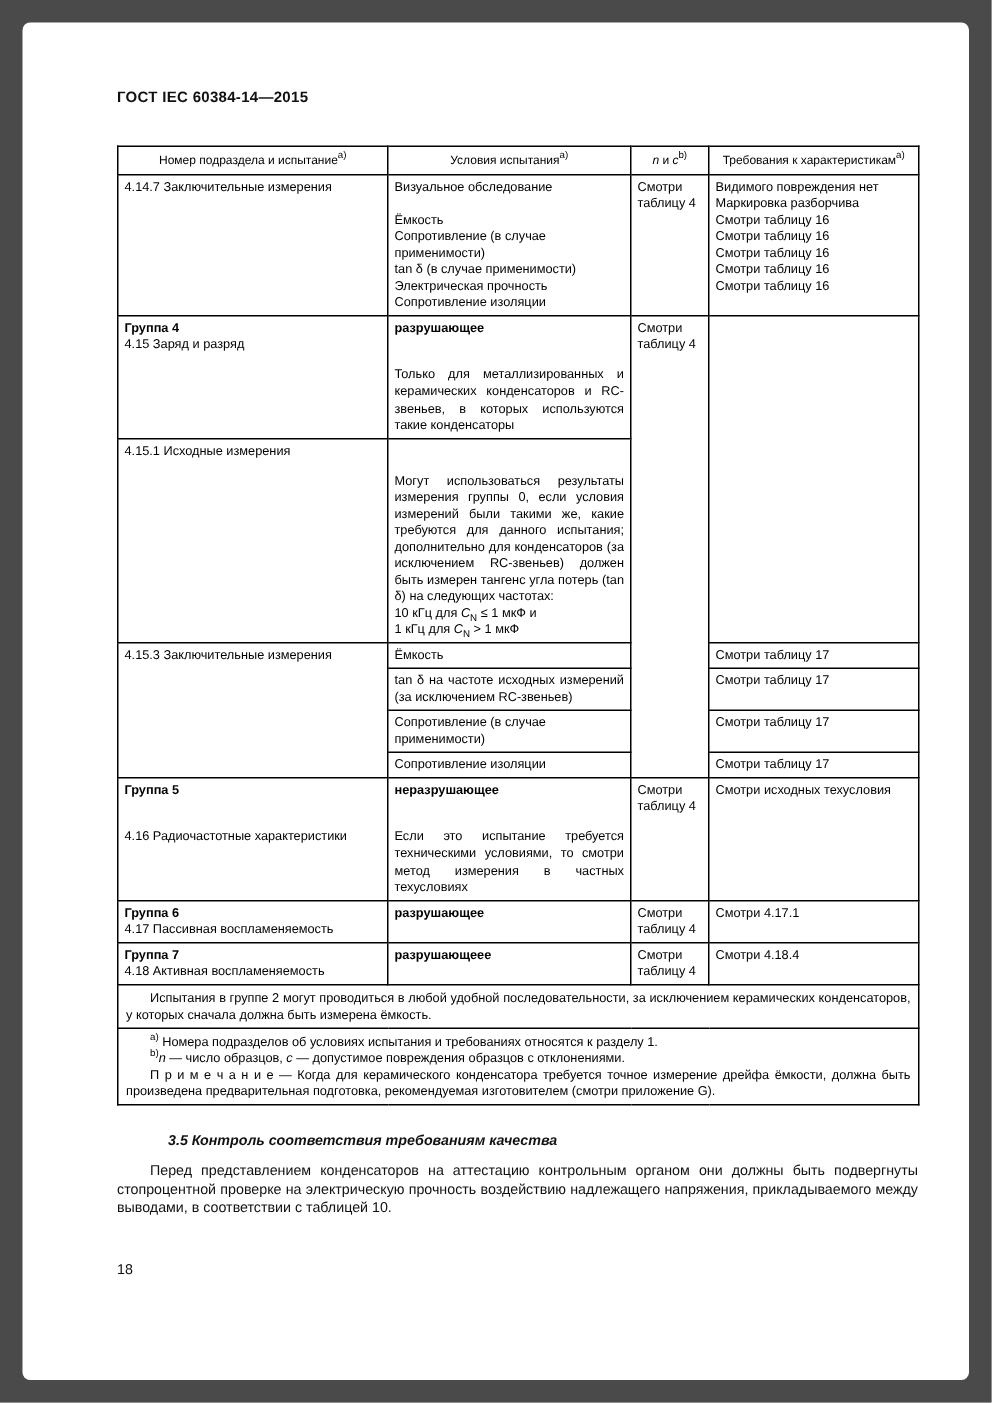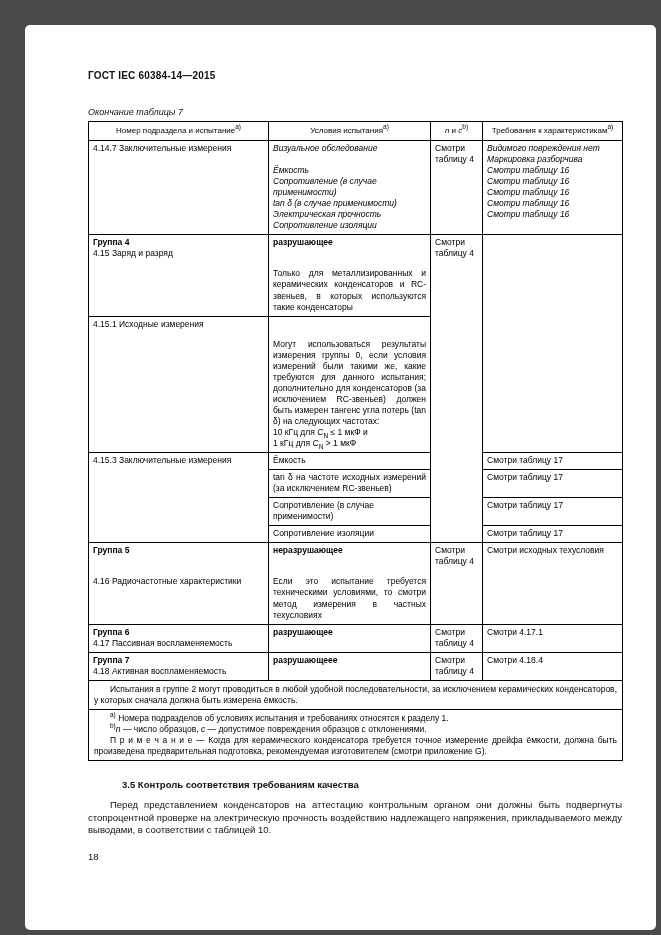--- a/index.html
+++ b/index.html
@@ -1,49 +1,48 @@
 <!DOCTYPE html>
 <html><head>
 <meta charset="utf-8">
 <style>
   * { box-sizing: border-box; margin: 0; padding: 0; }
   html,body { background:#4a4a4a; }
   body { font-family:"Liberation Sans", sans-serif; color:#111; }
-  .canvas { width:661px; height:935px; padding:25px; background:#4a4a4a; }
+  .canvas { width:661px; height:935px; padding:15px; background:#4a4a4a; }
   .page { width:631px; height:905px; background:#ffffff; border-radius:5px;
           padding:45px 34px 0 63px; position:relative; overflow:hidden; }
   .doc-header { font-size:10px; font-weight:bold; letter-spacing:.2px; margin-bottom:26px; }
   .caption { font-size:9px; font-style:italic; margin-bottom:4px; }
 
   table { border-collapse:collapse; table-layout:fixed; width:534px;
           font-size:8.5px; line-height:1.3; color:#000; }
   th, td { border:1px solid #000; padding:2px 4px 3px 4px; vertical-align:top; text-align:left; }
   th { font-weight:normal; font-size:8px; text-align:center; vertical-align:middle;
        padding:4px 2px; line-height:1.25; }
-  .pre { white-space:pre-line;font-style:italic; }
+  .pre { white-space:pre-line; }
   .b { font-weight:bold; }
   .just { text-align:justify;margin-top:20px; }
   i { font-style:italic; }
   sup { font-size:6.5px; vertical-align:super; line-height:0; }
   sub { font-size:6.5px; vertical-align:sub; line-height:0; }
   .fn { text-indent:16px; text-align:justify; }
   .note-cell { padding:3px 5px; }
 
-  .sec-heading { font-size:9.5px; font-weight:bold; margin:18px 0 9px 0; text-indent:34px; }
+  .sec-heading { font-size:9.5px; font-weight:bold; margin:18px 0 9px 0; text-indent:34px;font-style:italic; }
   .body-p { font-size:9.5px; line-height:1.32; text-align:justify; text-indent:22px; }
   .page-number { position:absolute; left:63px; top:826px; font-size:9.5px; }
 </style>
 </head>
 <body>
 
 <div class="canvas">
   <div class="page">
 
     <div class="doc-header">ГОСТ IEC 60384-14—2015</div>
-    <div class="caption">Окончание таблицы 7</div>
 
     <table>
       <colgroup>
         <col style="width:180px">
           <col style="width:162px">
           <col style="width:52px">
           <col style="width:140px">
       </colgroup>
       <tbody>
 

